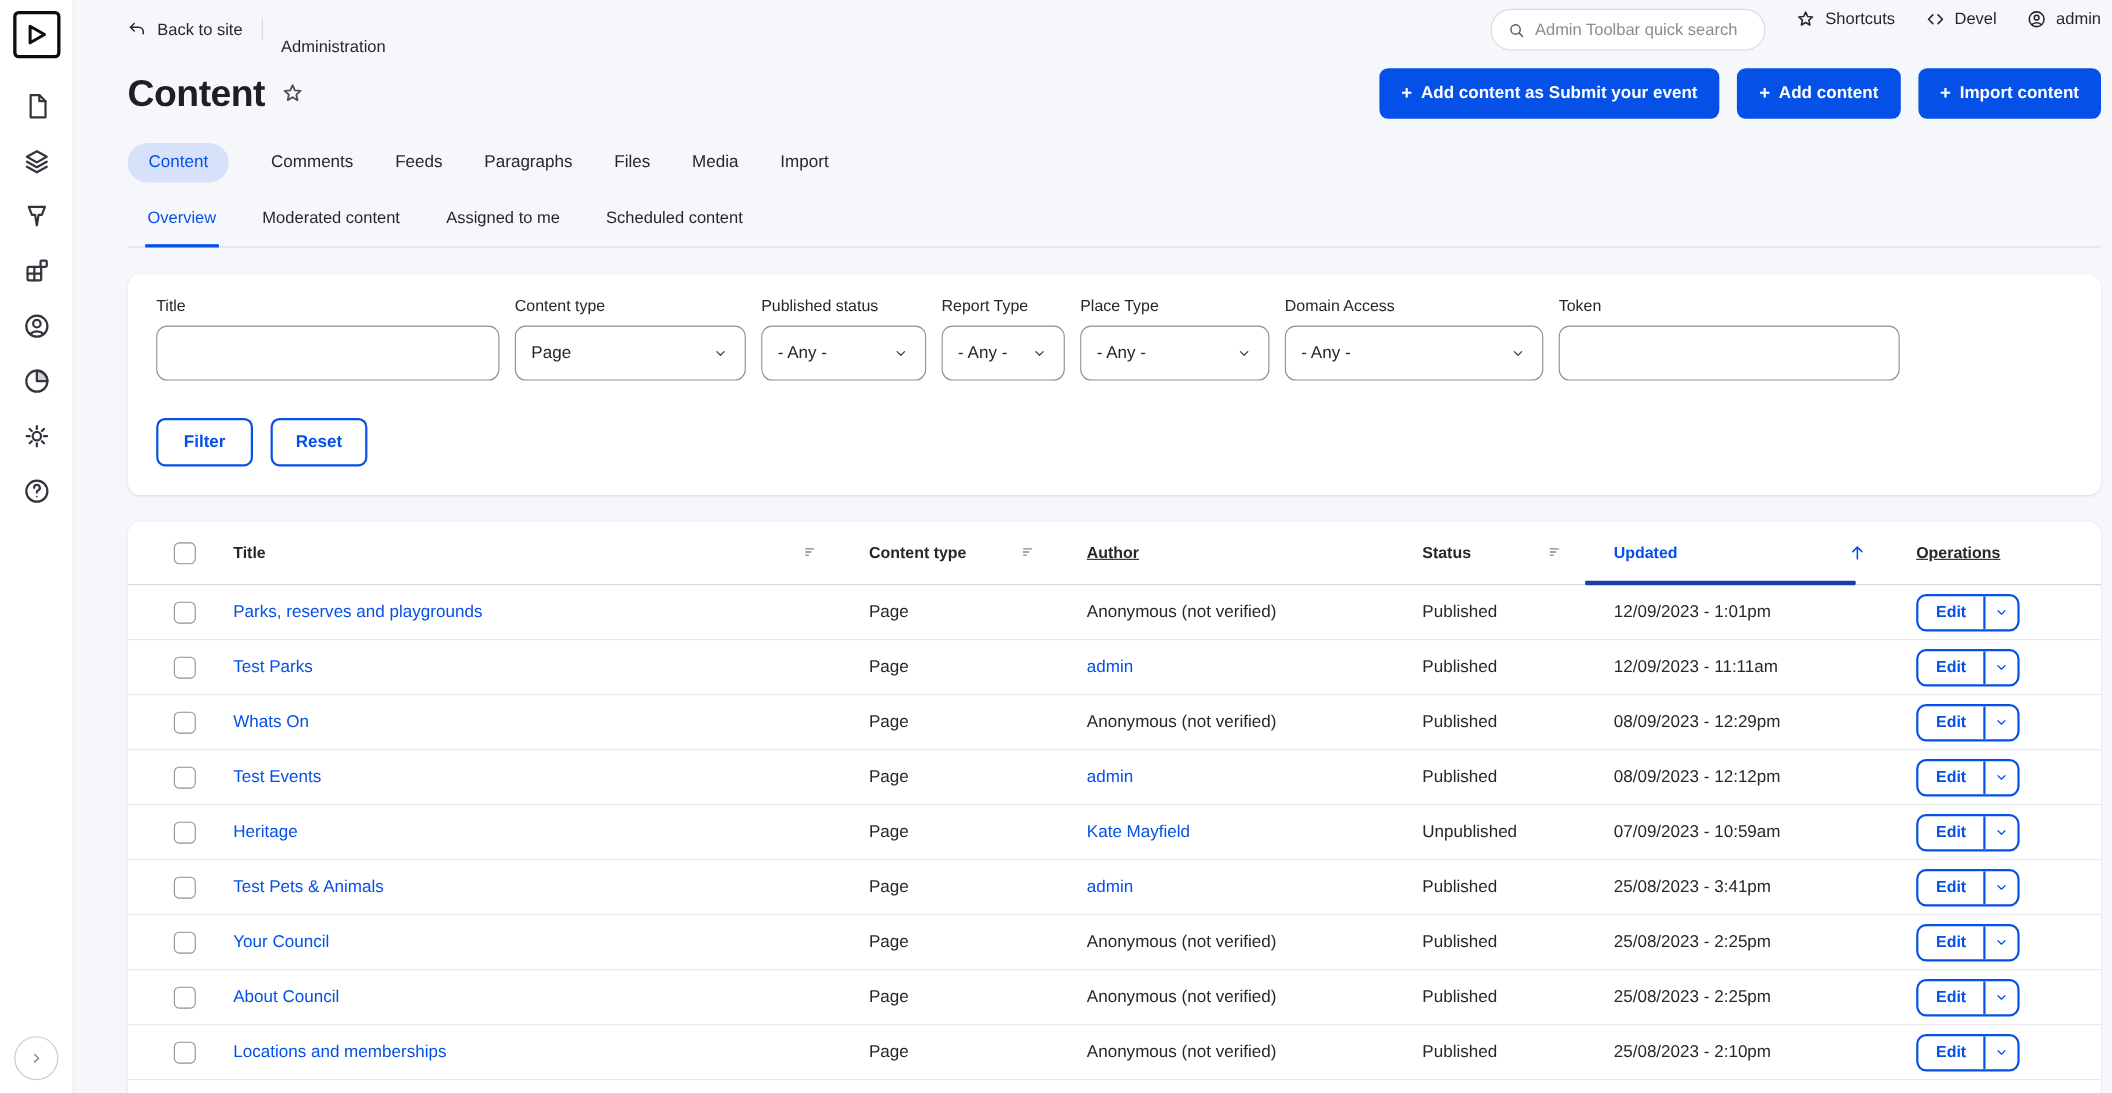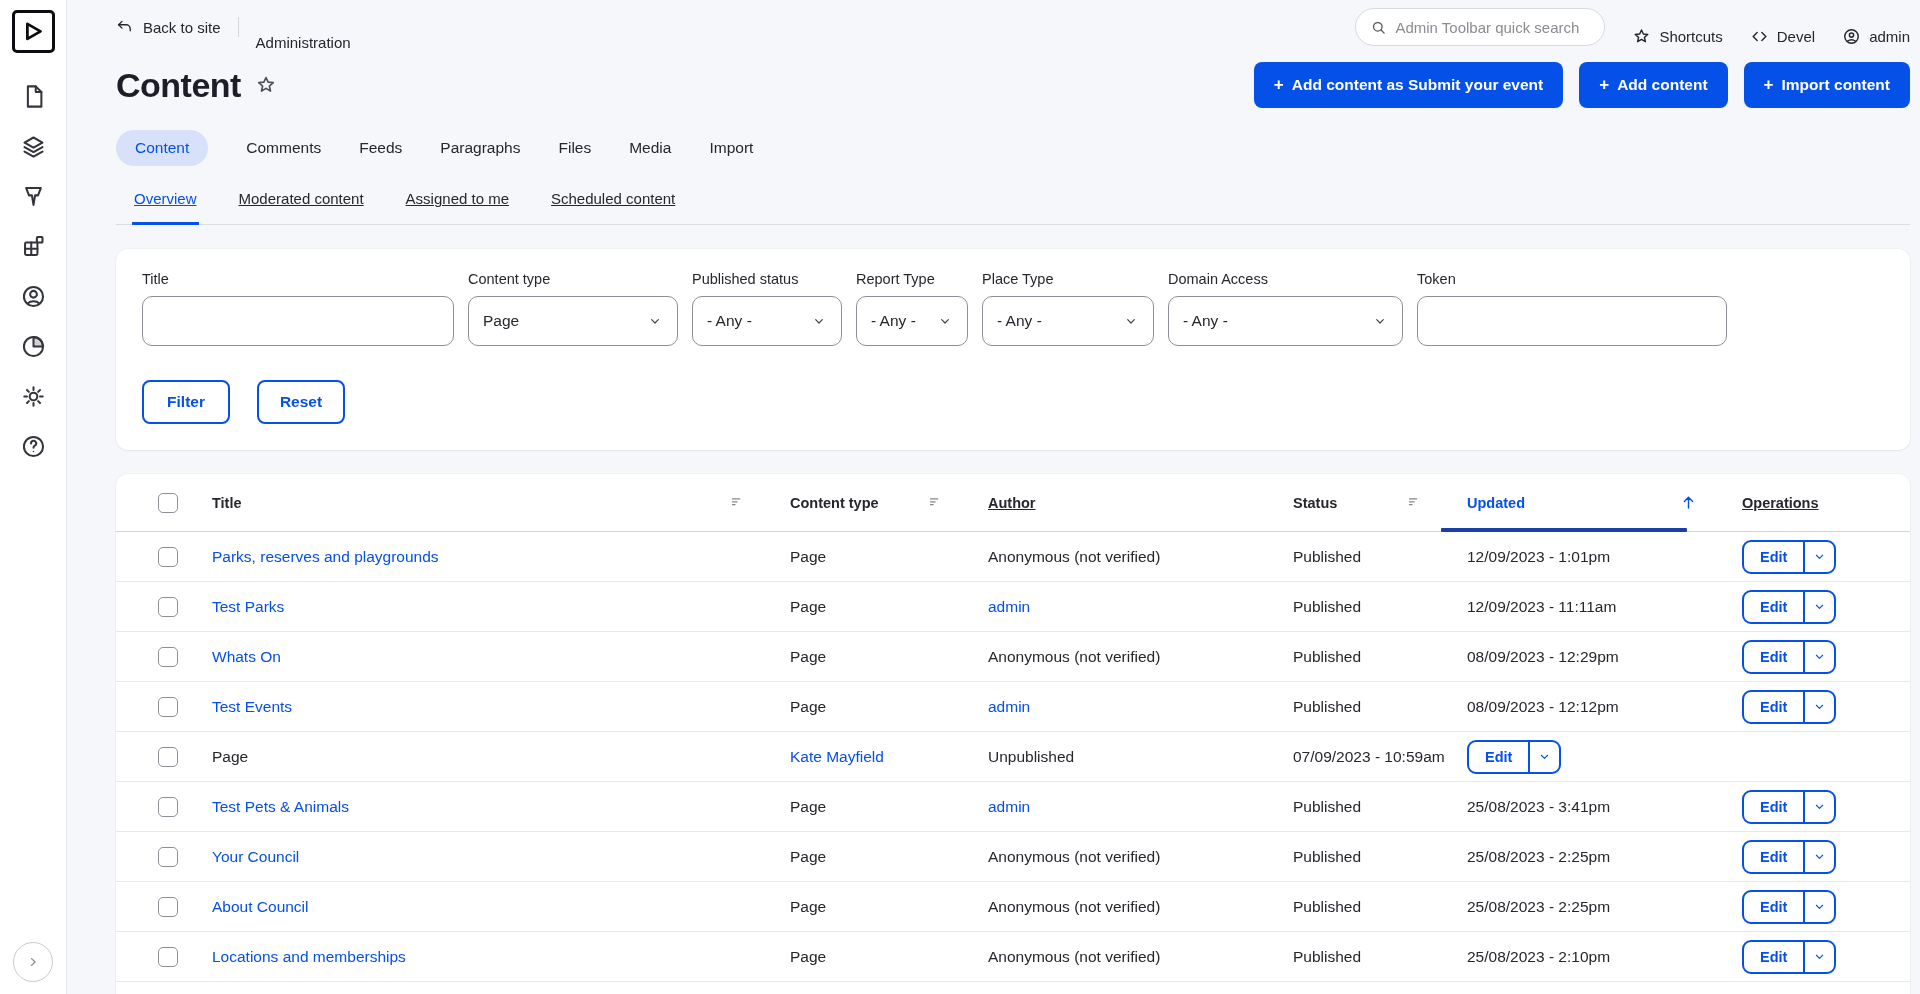--- a/index.html
+++ b/index.html
@@ -37,21 +37,21 @@
 
   
   main { margin-left: 67px; height: 994px; padding: 0 10px 0 49px; overflow: hidden; }
 
   .topbar { height: 50px; display: flex; align-items: center; padding-top: 4px; }
   .back-link { display: inline-flex; align-items: center; gap: 9px; background: none; border: none;
     font: 500 15px "Liberation Sans", sans-serif; color: var(--ink); cursor: pointer; }
   .back-link .icon { width: 18px; height: 18px; }
   .tb-divider { width: 1px; height: 20px; background: #d5d6db; margin: 0 17px; }
   .crumb { font-size: 15px; color: var(--ink); text-decoration: none; cursor: pointer; margin-top: 30px; }
-  .tb-right { margin-left: auto; display: flex; align-items: flex-end; gap: 27px; }
+  .tb-right { margin-left: auto; display: flex; align-items: flex-start; gap: 27px; }
   .search-pill {
     width: 250px; height: 38px; border: 1px solid #d8d9de; border-radius: 19px;
     background: #fff; display: flex; align-items: center; padding: 0 14px; gap: 8px;
   }
   .search-pill .icon { width: 17px; height: 17px; color: #55565b; flex: none; }
   .search-pill input { border: none; outline: none; width: 100%; font: 15px "Liberation Sans", sans-serif; background: transparent; }
   .search-pill input::placeholder { color: #8b8c92; }
   .tb-item { display: inline-flex; align-items: center; gap: 8px; background: none; border: none;
     font: 500 15px "Liberation Sans", sans-serif; color: var(--ink); cursor: pointer; }
   .tb-item .icon { width: 19px; height: 19px; }
@@ -68,39 +68,39 @@
   }
   .btn-primary .plus { font-size: 17px; font-weight: 700; }
 
   nav.ptabs { margin-top: 22px; display: flex; align-items: center; gap: 38px; }
   .ptab { background: none; border: none; font: 500 15.5px "Liberation Sans", sans-serif; color: #26272d;
     padding: 9px 0; cursor: pointer; border-radius: 19px; }
   .ptab.active { background: var(--pill-bg, #d7e1fa); color: var(--accent, #0550e6); padding: 9px 19px; }
 
   nav.stabs { margin-top: 20px; display: flex; gap: 38px; border-bottom: 1px solid #dcdde2; padding-left: 16px; }
   .stab { background: none; border: none; font: 500 15px "Liberation Sans", sans-serif; color: #26272d;
-    padding: 4px 2px 15px; cursor: pointer; border-bottom: 3px solid transparent; margin-bottom: -1px; text-decoration: underline; }
+    padding: 4px 2px 15px; cursor: pointer; border-bottom: 3px solid transparent; margin-bottom: -1px; }
   .stab.active { color: var(--accent, #0550e6); border-bottom-color: var(--accent, #0550e6); }
 
   .card { background: var(--card-bg, #fff); border-radius: 12px;
     box-shadow: 0 1px 2px rgba(25,25,50,.06), 0 0 0 1px rgba(25,25,50,.025); }
 
   
   .filter-card { margin-top: 24px; padding: 22px 26px 26px; }
   .ffields { display: flex; gap: 14px; }
   .ffield { display: flex; flex-direction: column; }
   .ffield label { font-size: 14.5px; font-weight: 500; color: #26272d; margin-bottom: 9px; }
   .f-input, .f-select {
     height: 50px; border: 1px solid var(--field-border, #8f9097); border-radius: 10px; background: #fff;
     font: 15.5px "Liberation Sans", sans-serif; color: #26272d;
   }
   .f-input { padding: 0 12px; outline: none; }
   .f-select { display: flex; align-items: center; justify-content: space-between; padding: 0 14px; cursor: pointer; }
   .f-select .icon { width: 16px; height: 16px; color: #44454c; }
-  .fbtns { margin-top: 34px; display: flex; gap: 27px; }
+  .fbtns { margin-top: 34px; display: flex; gap: 16px; }
   .btn-outline {
     min-width: 88px; height: 44px; padding: 0 20px; background: #fff;
     border: 2px solid var(--accent, #0550e6); border-radius: 8px;
     color: var(--accent, #0550e6); font: 600 15.5px "Liberation Sans", sans-serif; cursor: pointer;
   }
 
   
   .table-card { margin-top: 24px; border-radius: 12px 12px 0 0; min-height: 520px; }
   .trow {
     display: grid; grid-template-columns: 70px 578px 198px 305px 174px 275px 1fr;
@@ -490,20 +490,21 @@
                     <path d="M7 10l5 5 5-5"></path>
                   </svg>
                 </span>
               </button>
             </div></div>
         </div>
         <div class="trow tr">
           <div>
             <div class="cb"></div>
           </div>
+          <div><a class="cell-link">Heritage</a></div>
           <div class="cell-text">Page</div>
           <div><a class="cell-link">Kate Mayfield</a></div>
           <div class="cell-text">Unpublished</div>
           <div class="cell-text">07/09/2023 - 10:59am</div>
           <div><div class="editbtn">
               <button class="e-main">Edit</button>
               <button class="e-caret">
                 <span class="icon ">
                   <svg viewBox="0 0 24 24" fill="none" stroke="currentColor" stroke-width="1.8" stroke-linecap="round" stroke-linejoin="round">
                     <path d="M7 10l5 5 5-5"></path>

